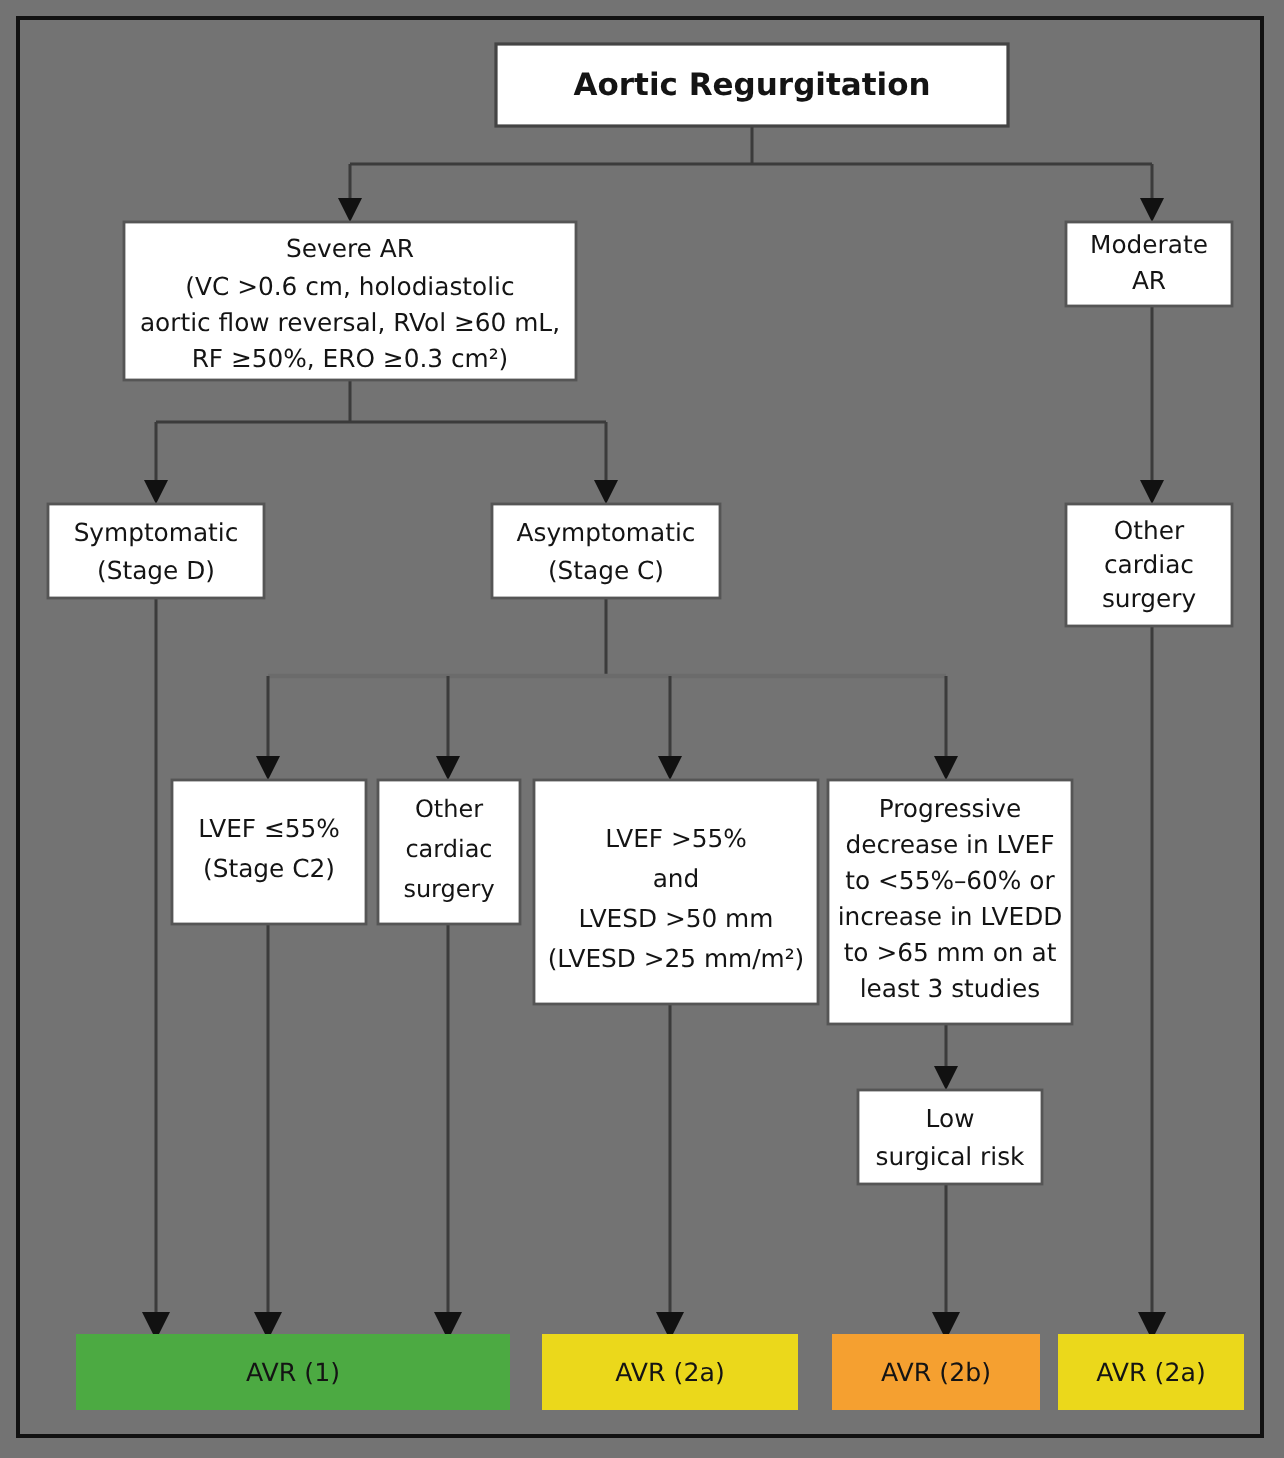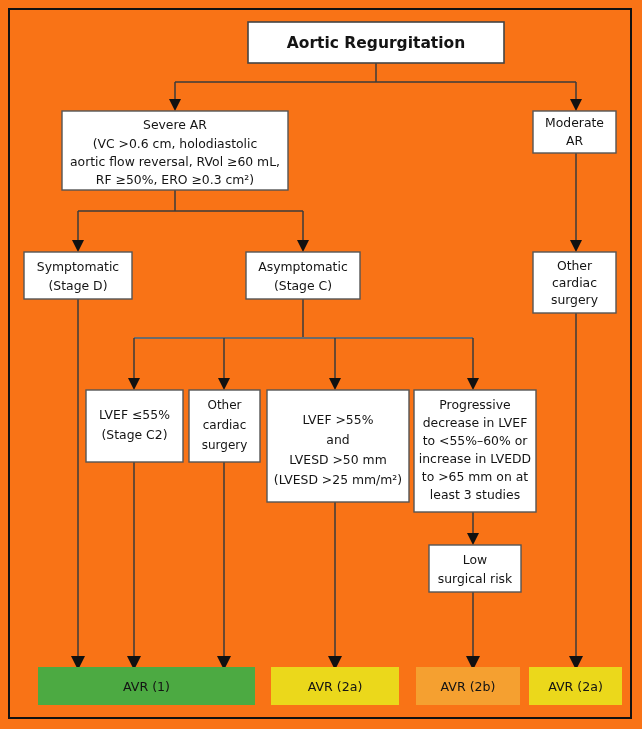--- a/index.html
+++ b/index.html
@@ -10,21 +10,21 @@
   body {
     width: 642px;
     height: 729px;
     font-family: "DejaVu Sans", "Liberation Sans", sans-serif;
     overflow: hidden;
   }
   #chart-root {
     position: relative;
     width: 642px;
     height: 729px;
-    background: #f97316;
+    background: #737373;
   }
   #outer-frame {
     position: absolute;
     left: 8px;
     top: 8px;
     width: 624px;
     height: 711px;
     border: 2px solid #111111;
     box-sizing: border-box;
     pointer-events: none;

